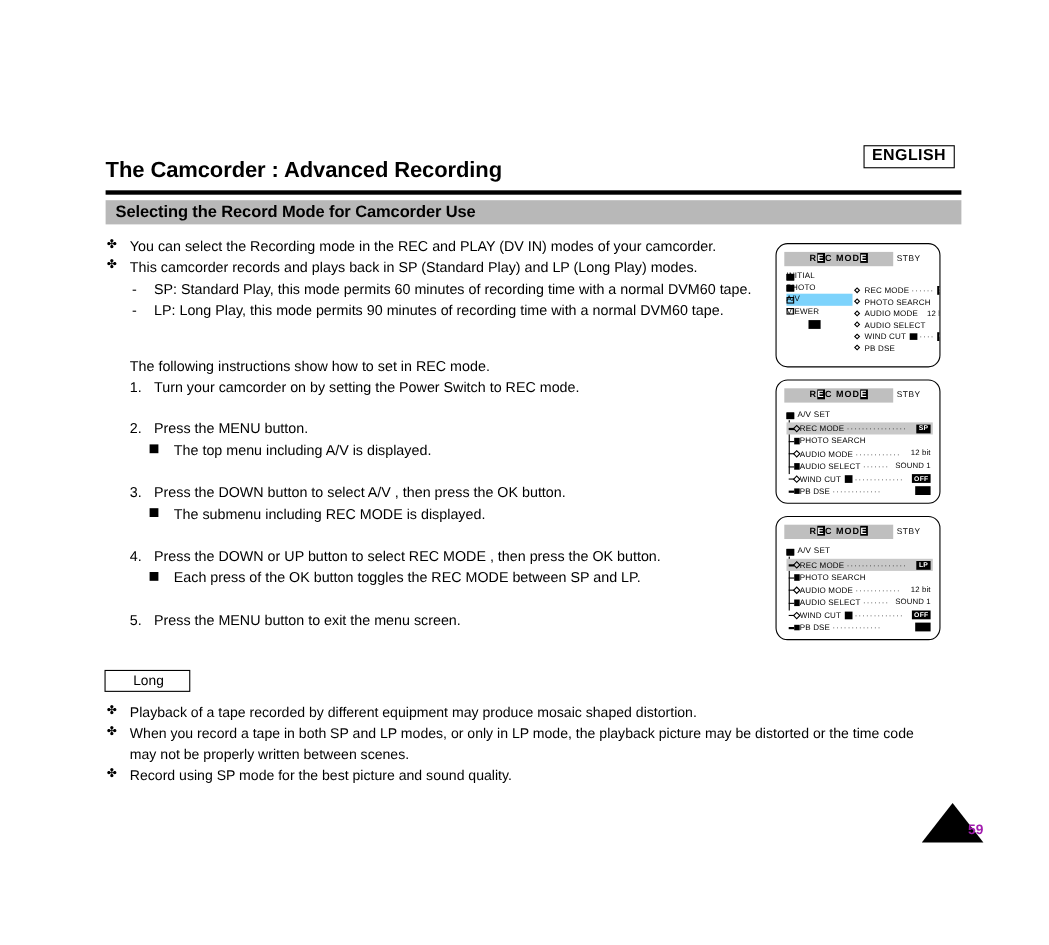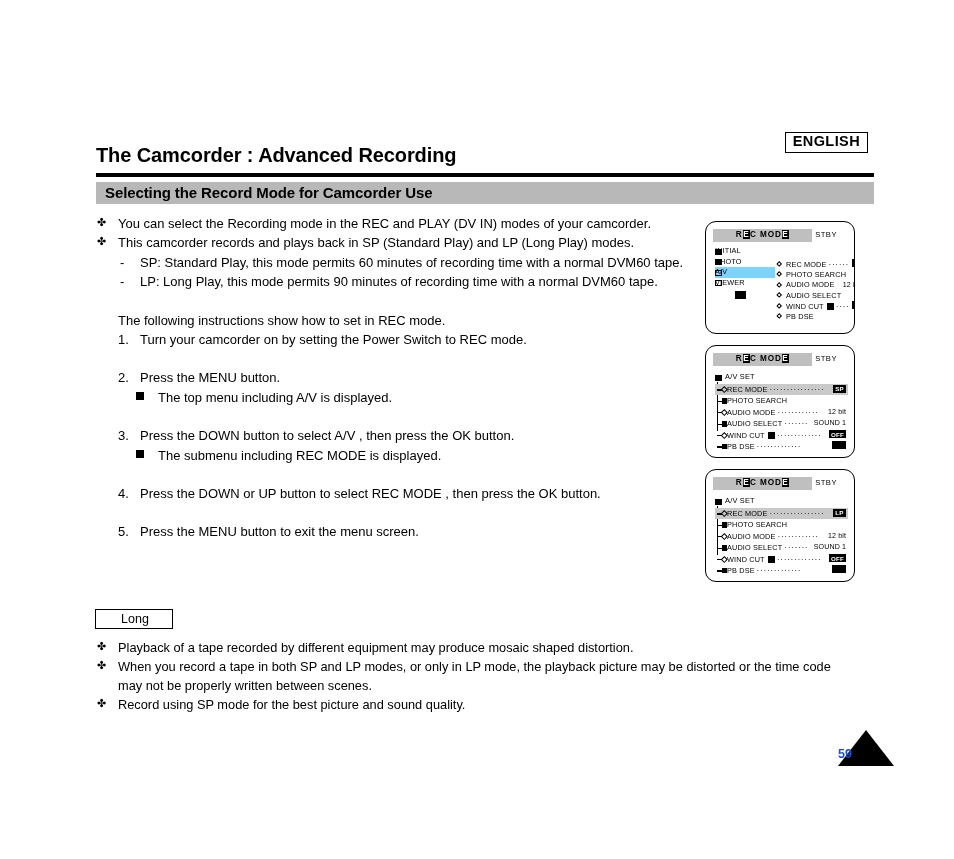--- a/index.html
+++ b/index.html
@@ -97,20 +97,21 @@
     margin-top: 0px;
   }
   .dash-row .glyph {
     position: absolute;
     left: 24px;
     top: 0px;
     font-size: 13px;
   }
   .plain-row {
     padding-left: 22px;
+    margin-top: 12px;
   }
   .num-row {
     position: relative;
     padding-left: 44px;
   }
   .num-row .num {
     position: absolute;
     left: 22px;
     top: 0;
   }
@@ -388,22 +389,22 @@
     width: 0; height: 0;
     border-left: 28px solid transparent;
     border-right: 28px solid transparent;
     border-bottom: 36px solid #000;
   }
   .page-num .n {
     position: absolute;
     left: 0;
     top: 17px;
     width: 56px;
-    text-align: left;
-    color: #1d4ed8;
+    text-align: right;
+    color: #a21caf;
     font-size: 12.5px;
     font-weight: bold;
   }
 </style>
 </head>
 <body>
 
 <div class="page">
 
   <div class="lang-badge">ENGLISH</div>
@@ -466,20 +467,24 @@
     <div class="sq-row">
       <span class="sq"></span>
       <span>The submenu including  REC MODE  is displayed.</span>
     </div>
 
     <div class="spacer-sm"></div>
 
     <div class="num-row">
       <span class="num">4.</span>
       <span>Press the DOWN or UP button to select  REC MODE , then press the OK button.</span>
+    </div>
+    <div class="sq-row">
+      <span class="sq"></span>
+      <span>Each press of the OK button toggles the REC MODE between SP and LP.</span>
     </div>
 
     <div class="spacer-sm"></div>
 
     <div class="num-row">
       <span class="num">5.</span>
       <span>Press the MENU button to exit the menu screen.</span>
     </div>
 
   </div>

